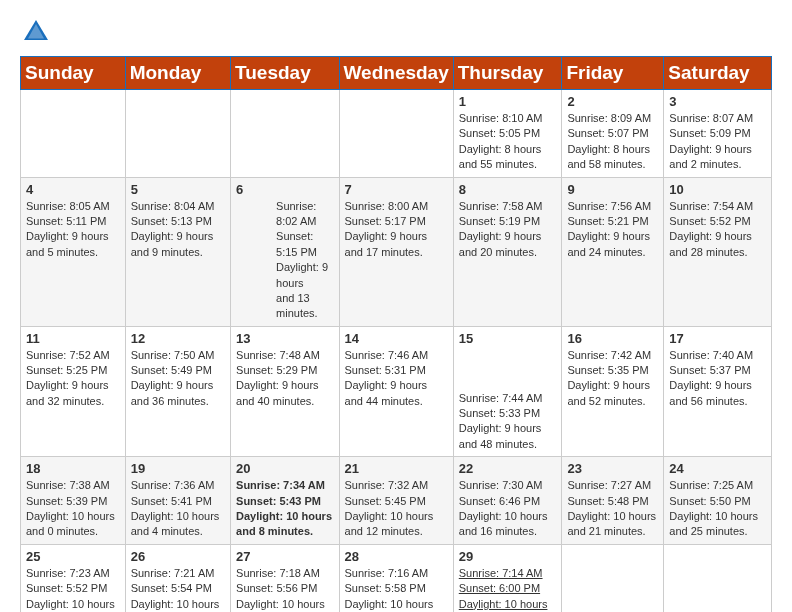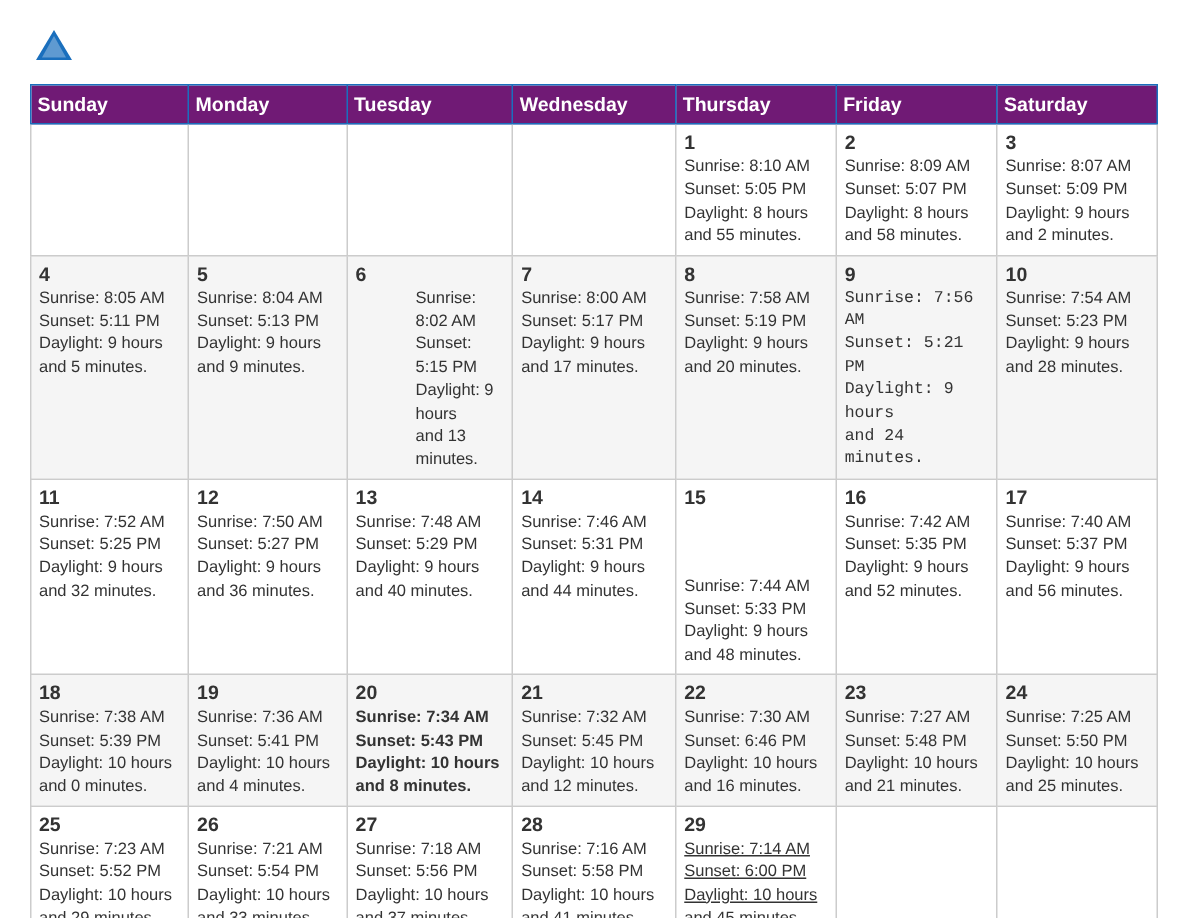--- a/index.html
+++ b/index.html
@@ -45,25 +45,25 @@
     .subtitle {
       font-size: 16px;
       color: #333;
     }
     .calendar-table {
       width: 100%;
       border-collapse: collapse;
       font-size: 11px;
     }
     .calendar-table th {
-      background: #701a75;
+      background: #c2410c;
       color: #fff;
       padding: 5px 4px;
       text-align: left;
-      font-size: 13px;
+      font-size: 19px;
       font-weight: bold;
       border: 1px solid #1a6fbd;
     }
     .calendar-table td {
       border: 1px solid #ccc;
       vertical-align: top;
       padding: 4px 5px;
       width: 113px;
       min-height: 80px;
       height: 82px;
@@ -177,45 +177,45 @@
         </td>
         <td>
           <div class="day-number">8</div>
           <div class="day-info" style="white-space: pre-line;">Sunrise: 7:58 AM
 Sunset: 5:19 PM
 Daylight: 9 hours
 and 20 minutes.</div>
         </td>
         <td>
           <div class="day-number">9</div>
-          <div class="day-info" style="white-space: pre-line; font-family: Liberation Mono, monospace;">Sunrise: 7:56 AM
+          <div class="day-info" style="white-space: pre-line;">Sunrise: 7:56 AM
 Sunset: 5:21 PM
 Daylight: 9 hours
 and 24 minutes.</div>
         </td>
         <td>
           <div class="day-number">10</div>
           <div class="day-info" style="white-space: pre-line;">Sunrise: 7:54 AM
-Sunset: 5:23 PM
+Sunset: 5:52 PM
 Daylight: 9 hours
 and 28 minutes.</div>
         </td>
       </tr>
       <tr>
         <td>
           <div class="day-number">11</div>
           <div class="day-info" style="white-space: pre-line;">Sunrise: 7:52 AM
 Sunset: 5:25 PM
 Daylight: 9 hours
 and 32 minutes.</div>
         </td>
         <td>
           <div class="day-number">12</div>
           <div class="day-info" style="white-space: pre-line;">Sunrise: 7:50 AM
-Sunset: 5:27 PM
+Sunset: 5:49 PM
 Daylight: 9 hours
 and 36 minutes.</div>
         </td>
         <td>
           <div class="day-number">13</div>
           <div class="day-info" style="white-space: pre-line;">Sunrise: 7:48 AM
 Sunset: 5:29 PM
 Daylight: 9 hours
 and 40 minutes.</div>
         </td>

